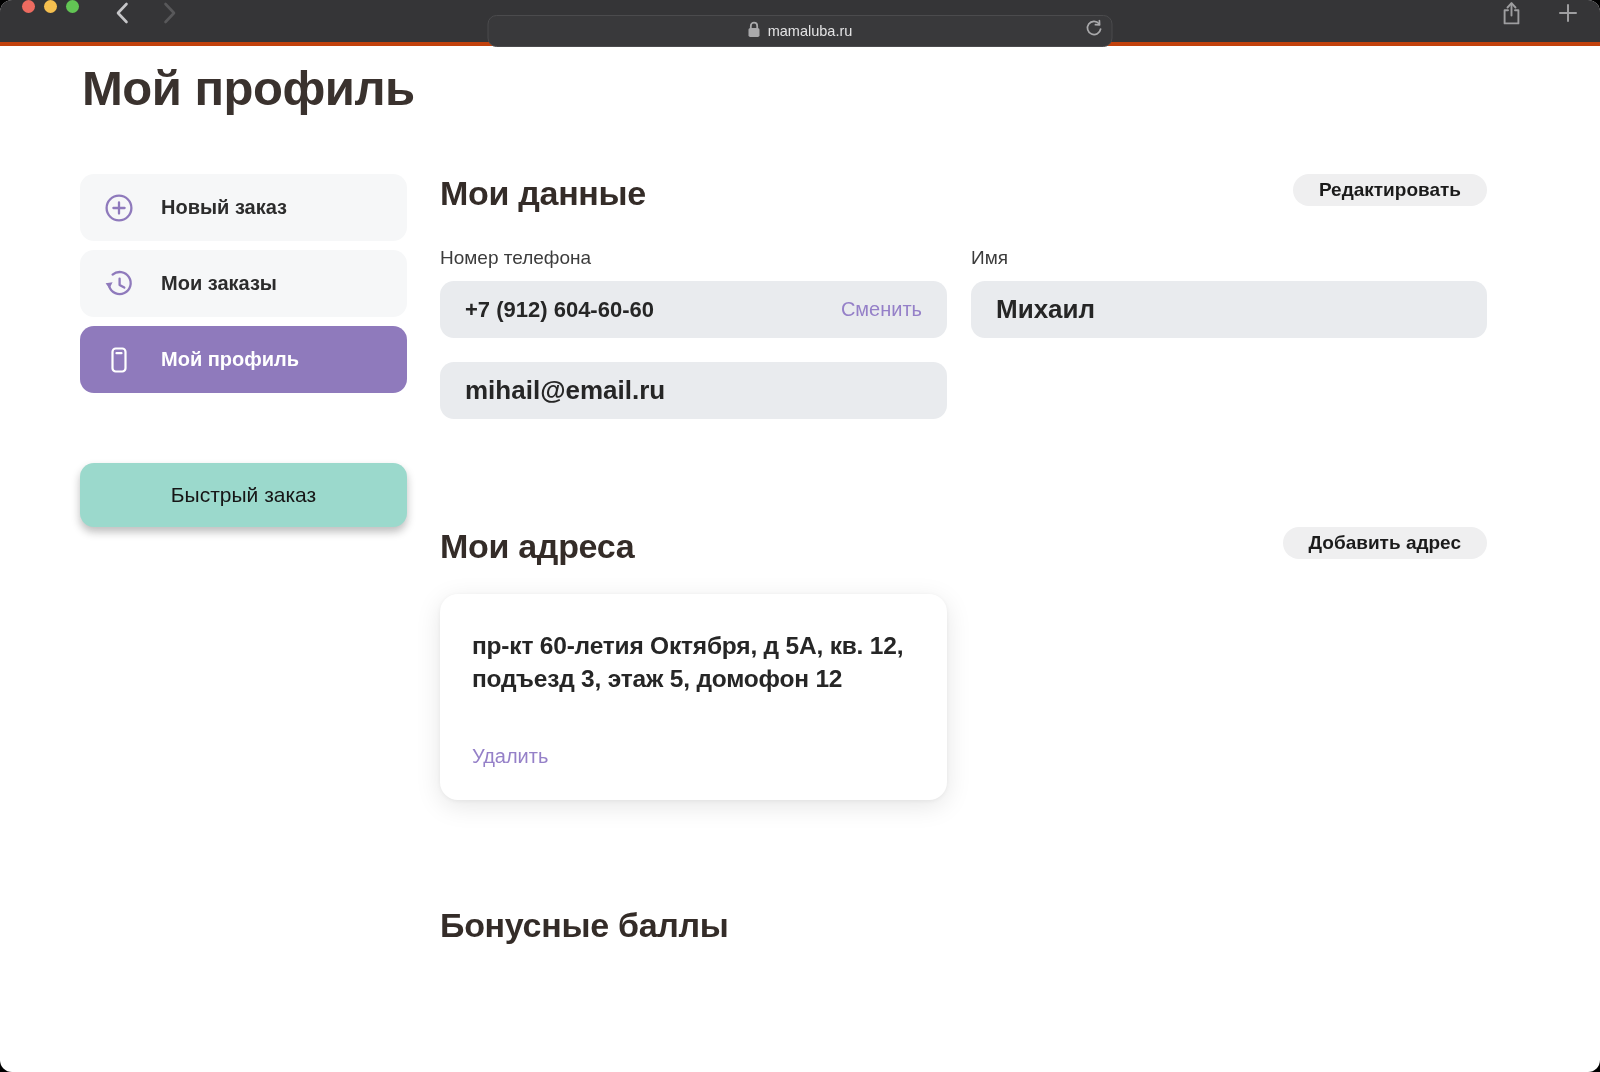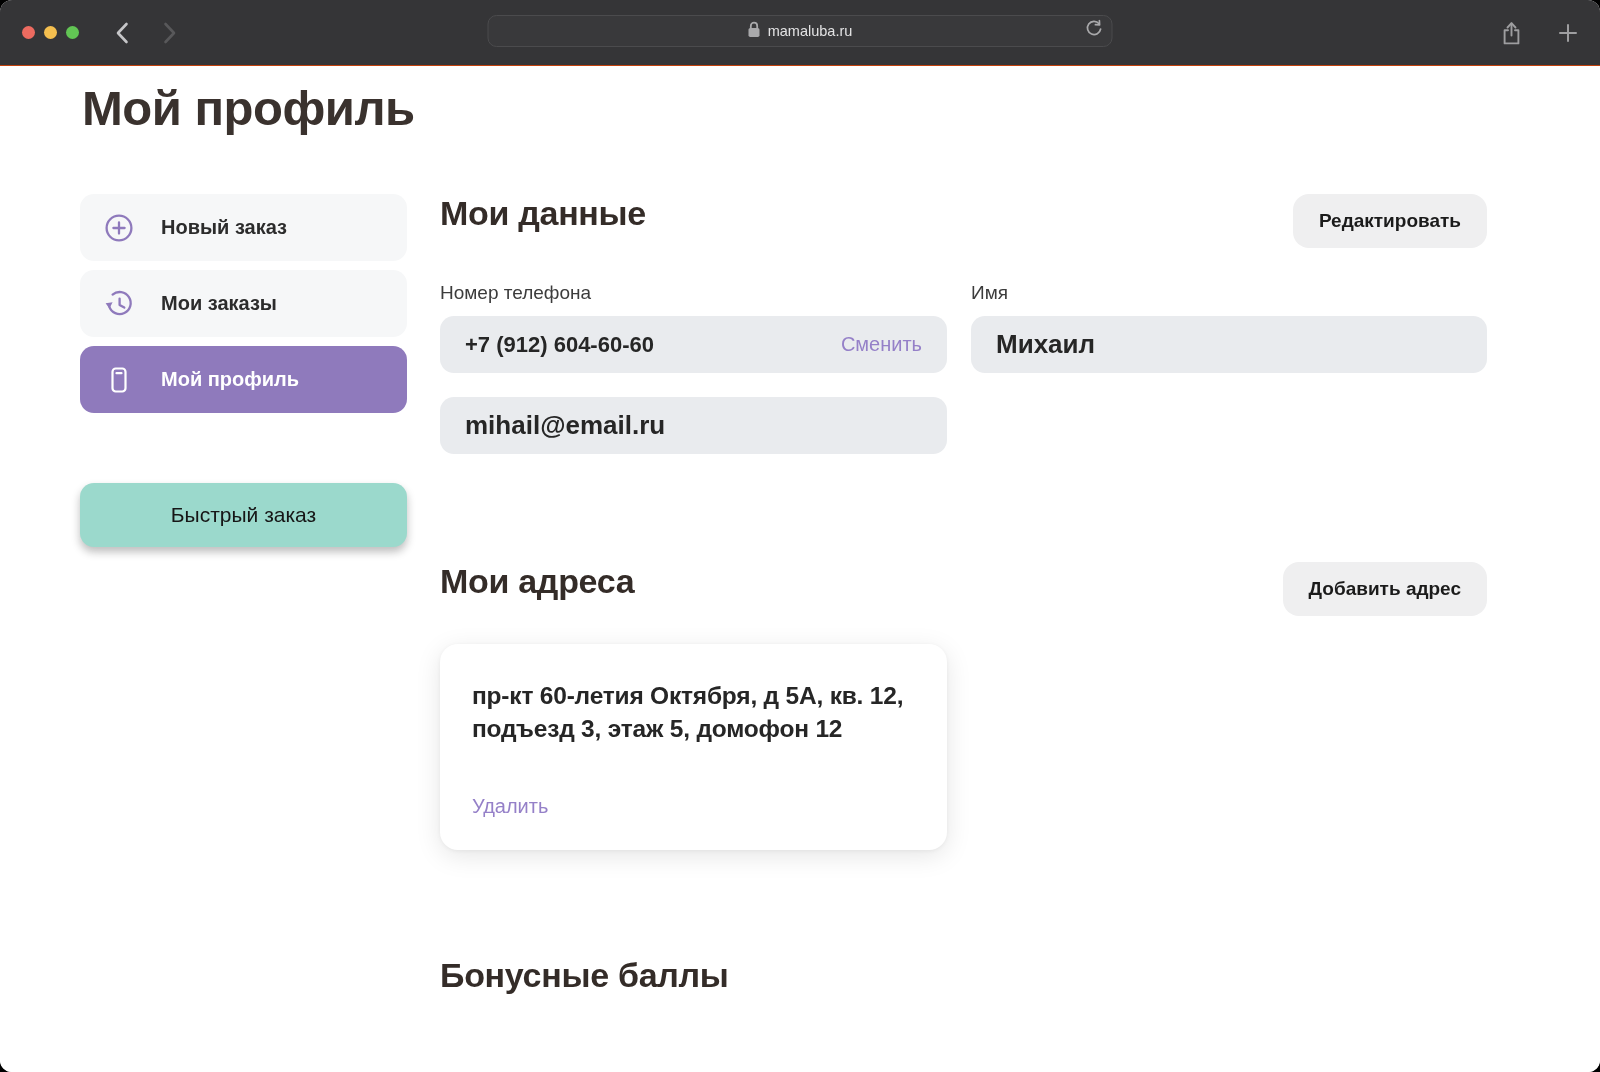--- a/index.html
+++ b/index.html
@@ -2,21 +2,21 @@
 <html lang="ru"><head>
 <meta charset="utf-8">
 <style>
   * { margin:0; padding:0; box-sizing:border-box; }
   html,body { background:#000; }
   body { font-family:"Liberation Sans","DejaVu Sans",sans-serif; width:1600px; }
 
   .window { width:1600px; height:1072px; border-radius:12px; overflow:hidden; background:#fff; position:relative; }
 
   
-  .toolbar { height:66px; background:#353537; display:flex; align-items:center; padding:0 22px; position:relative; border-bottom:1px solid #c2410c; }
+  .toolbar { height:46px; background:#353537; display:flex; align-items:flex-start; padding:0 22px; position:relative; border-bottom:4px solid #c2410c; }
   .traffic { display:flex; gap:9px; align-items:center; }
   .traffic span { width:13px; height:13px; border-radius:50%; display:block; }
   .light-red    { background:#ed6b60; }
   .light-yellow { background:#f5bf4f; }
   .light-green  { background:#62c554; }
   .nav-arrows { display:flex; align-items:center; gap:22px; margin-left:30px; }
   .nav-btn { width:26px; height:26px; display:flex; align-items:center; justify-content:center; cursor:pointer; }
   .urlbar { position:absolute; left:50%; top:15px; transform:translateX(-50%); width:625px; height:32px;
             background:#39393b; border:1px solid #4b4b4d; border-radius:9px; display:flex; align-items:center; justify-content:center; }
   .urlbar .host { color:#e3e3e4; font-size:14.5px; margin-left:7px; }
@@ -39,21 +39,21 @@
   .side-icon { width:30px; height:30px; flex:none; display:flex; align-items:center; justify-content:center; }
   .quick-order { margin-top:70px; height:64px; border-radius:14px; background:#9bd9cc;
                  display:flex; align-items:center; justify-content:center;
                  font-size:21px; font-weight:500; color:#161616; cursor:pointer;
                  box-shadow:0 5px 9px rgba(20,20,20,0.28); }
 
   
   .main { flex:1; margin-left:33px; }
   .section-head { display:flex; justify-content:space-between; align-items:flex-start; }
   h2 { font-size:34px; font-weight:700; color:#342c28; letter-spacing:-0.3px; }
-  .gray-btn { background:#efeff0; border:none; border-radius:16px; padding:16px 26px;
+  .gray-btn { background:#efeff0; border:none; border-radius:16px; padding:5px 26px;
               font-family:inherit; font-size:19px; font-weight:700; color:#1b1b1b; cursor:pointer; }
 
   .fields-grid { display:grid; grid-template-columns:507px 1fr; column-gap:31px; row-gap:34px; margin-top:34px;gap:24px; }
   .field-label { font-size:19px; color:#3c3c3c; margin-bottom:12px; }
   .field-box { height:57px; background:#e9ebee; border-radius:14px; display:flex; align-items:center;
                padding:0 25px; font-size:26px; font-weight:700; color:#262626; }
   .field-box.with-action { justify-content:space-between; }
   .field-value-phone { font-size:22px; }
   .link-purple { font-size:20px; font-weight:400; color:#9580c8; cursor:pointer; }
 

